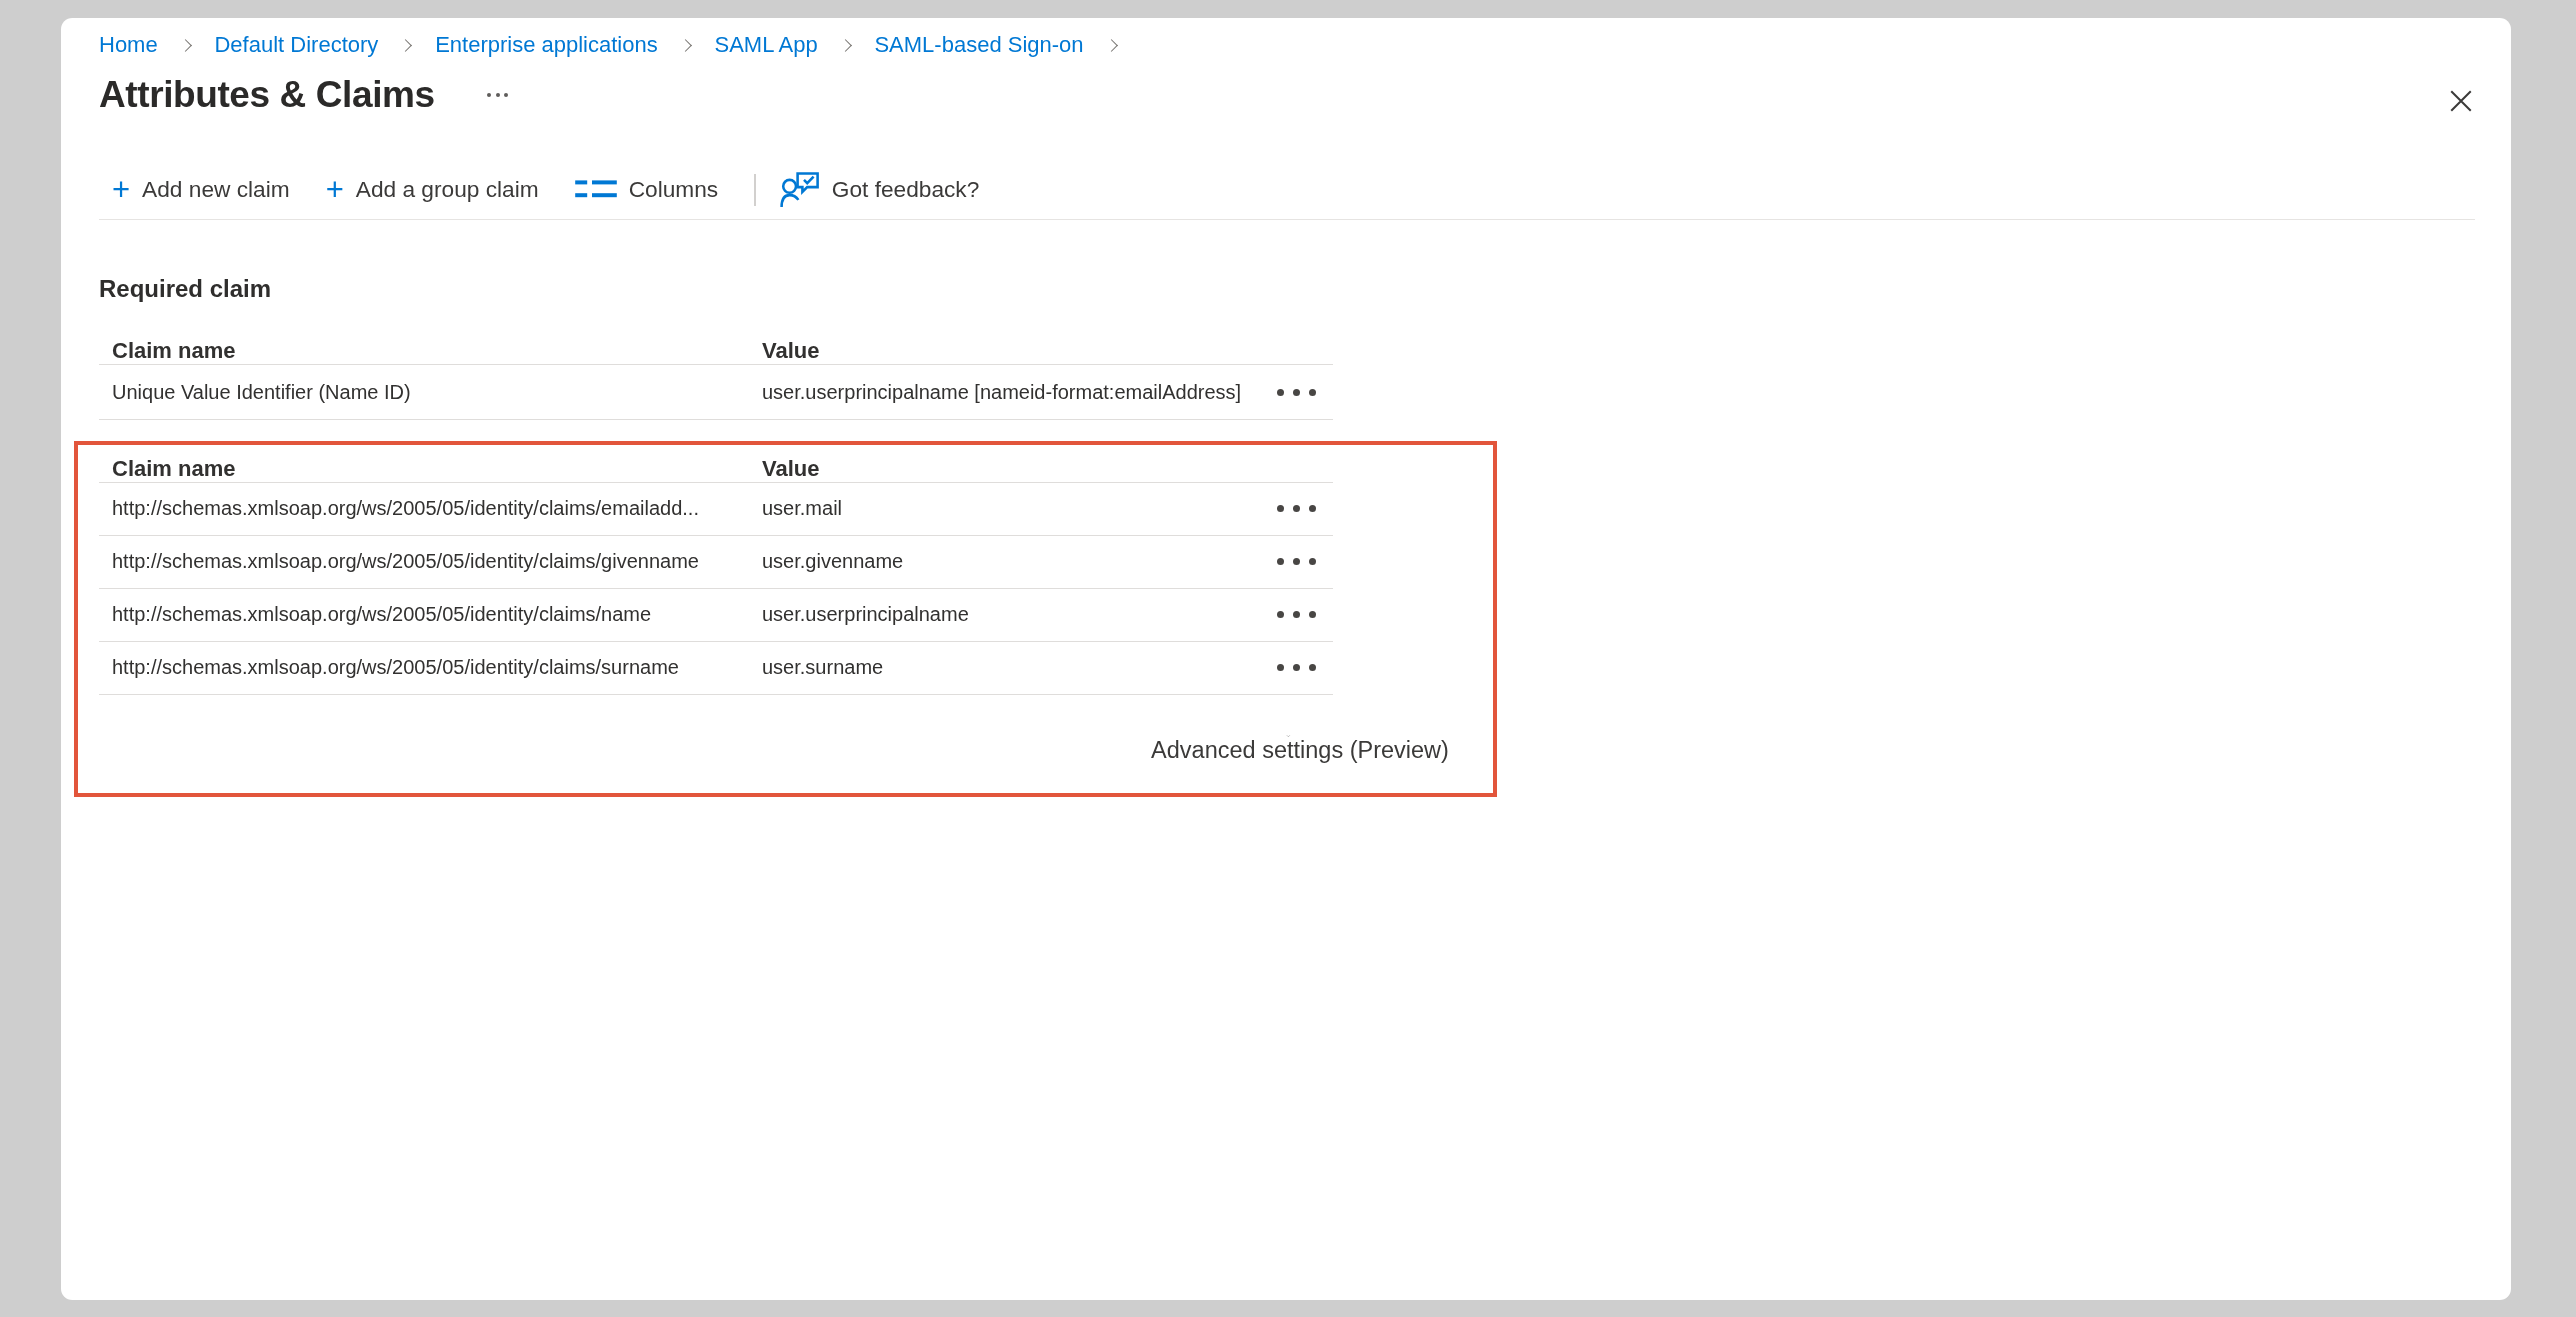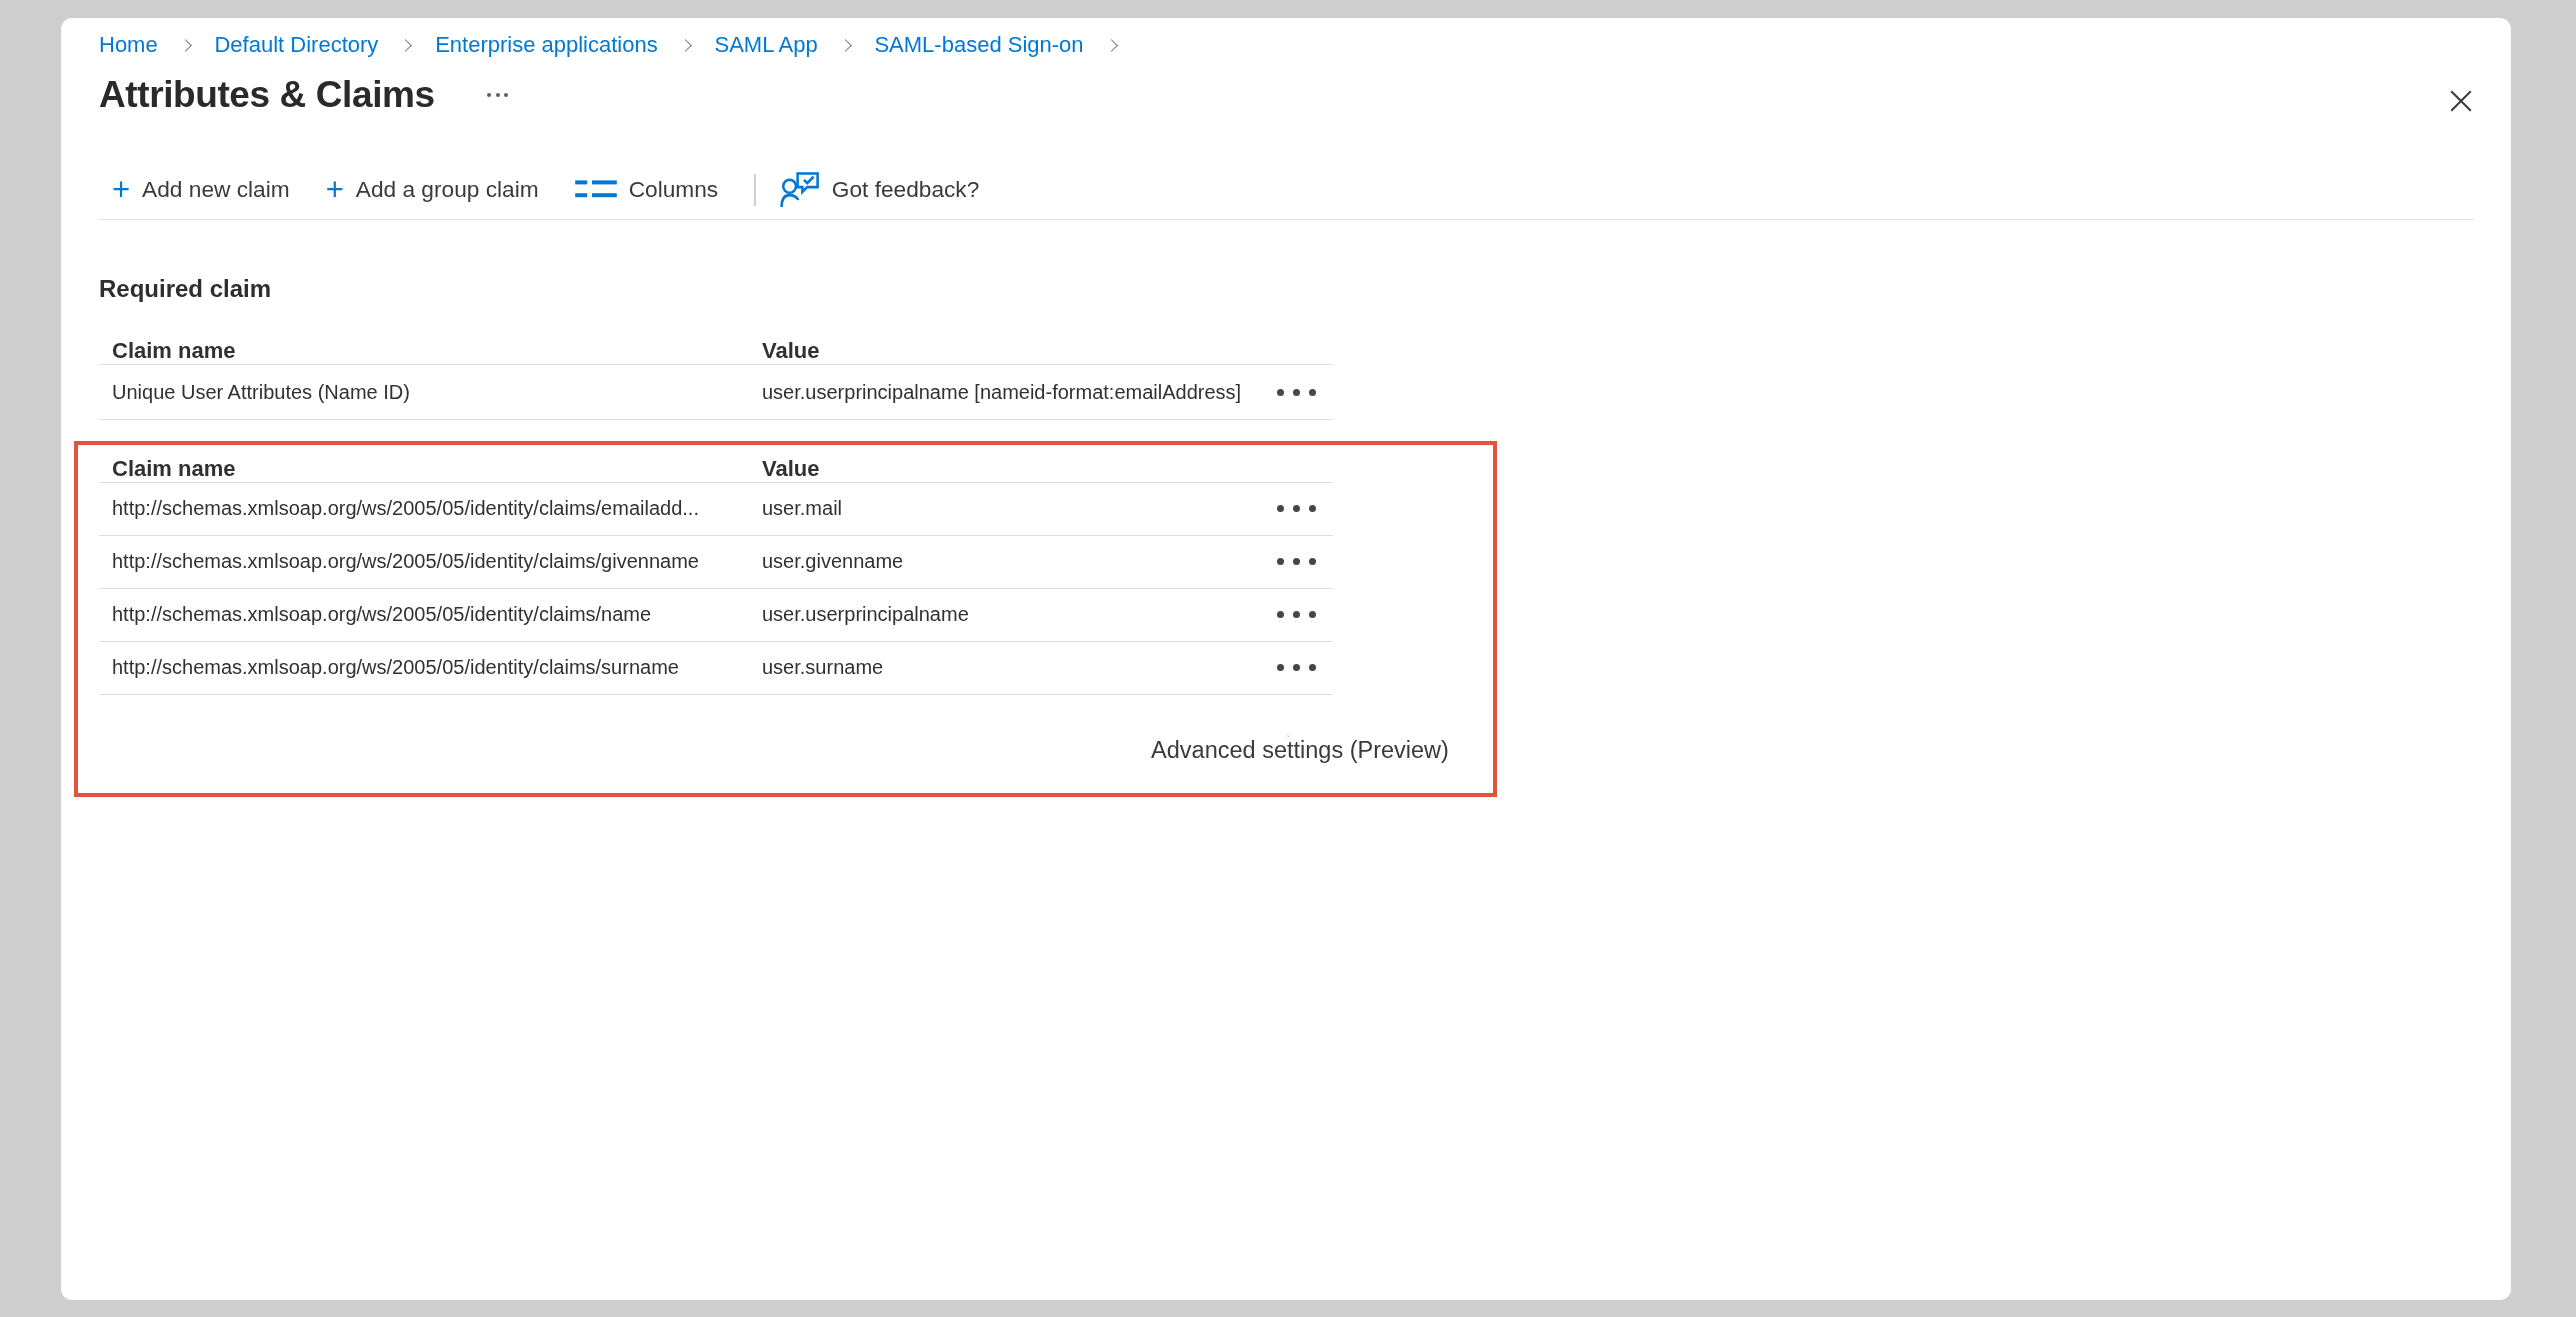--- a/index.html
+++ b/index.html
@@ -130,21 +130,21 @@
   <div class="toolbar-rule"></div>
 
   <h2 class="section-h section-required">Required claim</h2>
   <div class="tbl">
     <div class="tbl-head">
       <div class="c1">Claim name</div>
       <div class="c2">Value</div>
       <div class="c3"></div>
     </div>
     <div class="tbl-row row-68">
-      <div class="c1">Unique User Attributes (Name ID)</div>
+      <div class="c1">Unique Value Identifier (Name ID)</div>
       <div class="c2">user.userprincipalname [nameid-format:emailAddress]</div>
       <div class="c3">
           <span class="dots row-actions">
             <i></i>
             <i></i>
             <i></i>
           </span>
         </div>
     </div>
   </div>

